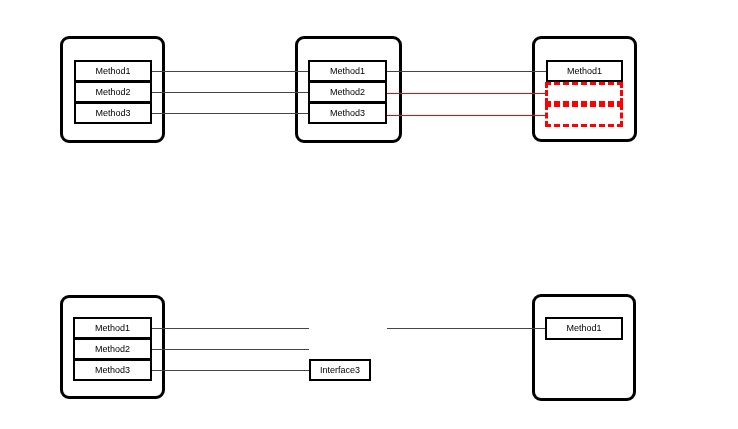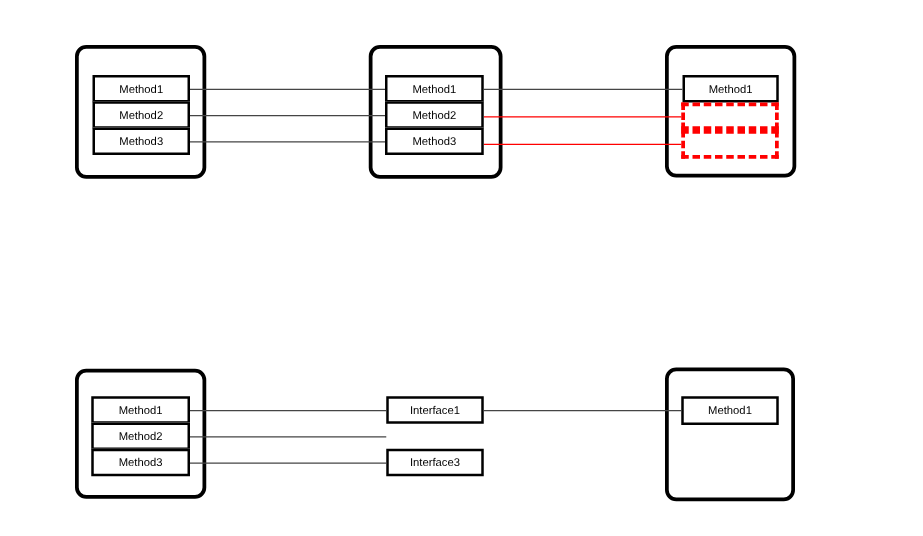--- a/index.html
+++ b/index.html
@@ -60,18 +60,17 @@
   <div class="mbox" style="left:308px; top:102px; width:79px; height:22px">Method3</div>
 
   <div class="mbox" style="left:546px; top:60px; width:77px; height:22px">Method1</div>
   <div class="dashed" style="left:545px; top:82px;  width:78px; height:22px"></div>
   <div class="dashed" style="left:545px; top:104px; width:78px; height:23px"></div>
 
   <div class="mbox" style="left:73px; top:317px; width:79px; height:22px">Method1</div>
   <div class="mbox" style="left:73px; top:338px; width:79px; height:22px">Method2</div>
   <div class="mbox" style="left:73px; top:359px; width:79px; height:22px">Method3</div>
 
-  <div class="mbox" style="left:309px; top:317px; width:78px; height:22px">Interface1</div>
-  <div class="mbox" style="left:309px; top:359px; width:78px; height:22px">Interface3</div>
+  <div class="mbox" style="left:309px; top:359px; width:62px; height:22px">Interface3</div>
 
   <div class="mbox" style="left:545px; top:317px; width:78px; height:23px">Method1</div>
 
 </div>
 
 </body></html>

